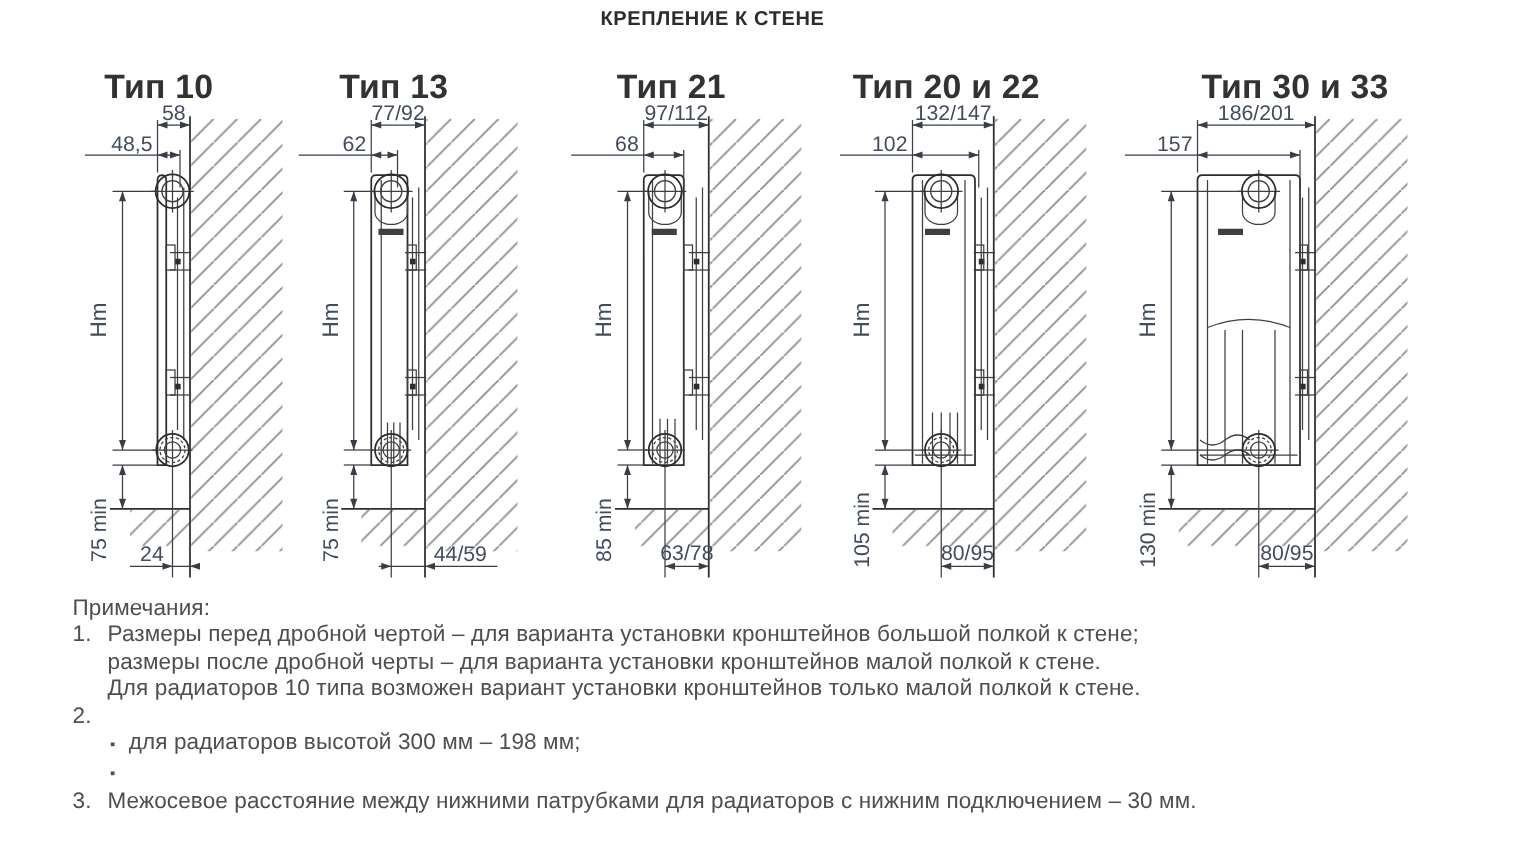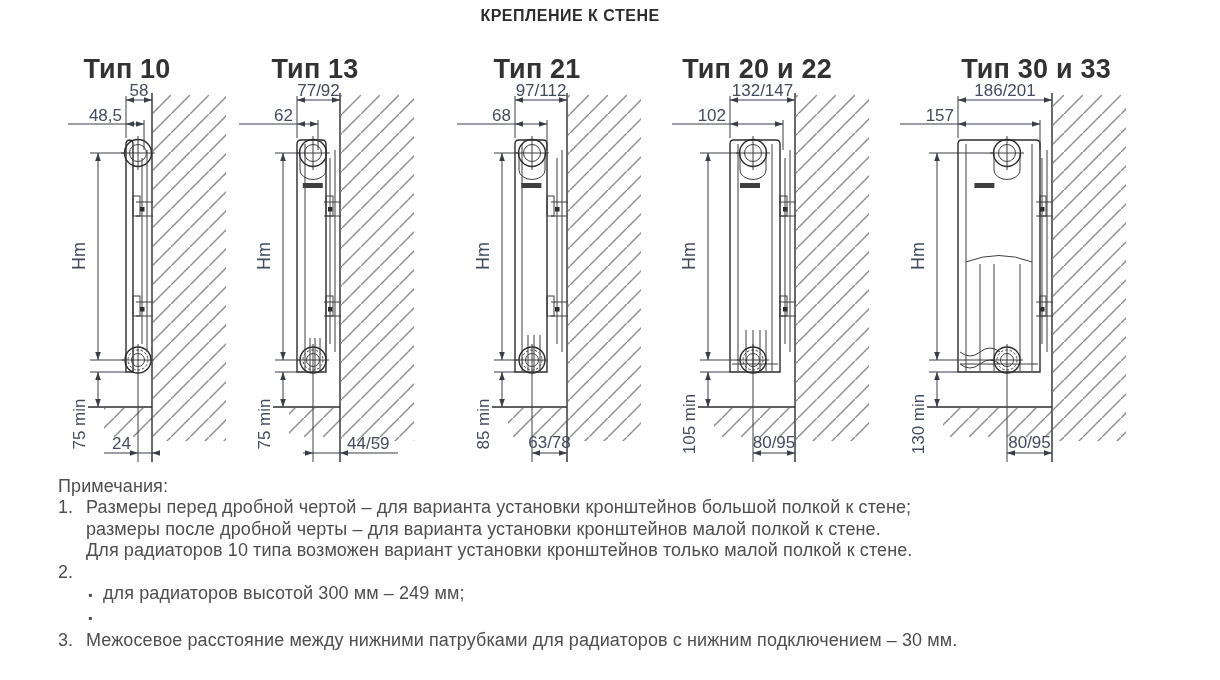--- a/index.html
+++ b/index.html
@@ -402,21 +402,21 @@
     <span class="nt">размеры после дробной черты – для варианта установки кронштейнов малой полкой к стене.</span>
   </div>
   <div class="note-row indent">
     <span class="nt">Для радиаторов 10 типа возможен вариант установки кронштейнов только малой полкой к стене.</span>
   </div>
   <div class="note-row">
     <span class="nn">2.</span>
   </div>
   <div class="note-row bul">
     <span class="nb">▪</span>
-    <span class="nt">для радиаторов высотой 300 мм – 249 мм;</span>
+    <span class="nt">для радиаторов высотой 300 мм – 198 мм;</span>
   </div>
   <div class="note-row bul">
     <span class="nb">▪</span>
   </div>
   <div class="note-row">
     <span class="nn">3.</span>
     <span class="nt">Межосевое расстояние между нижними патрубками для радиаторов с нижним подключением – 30 мм.</span>
   </div>
 </div>
 

